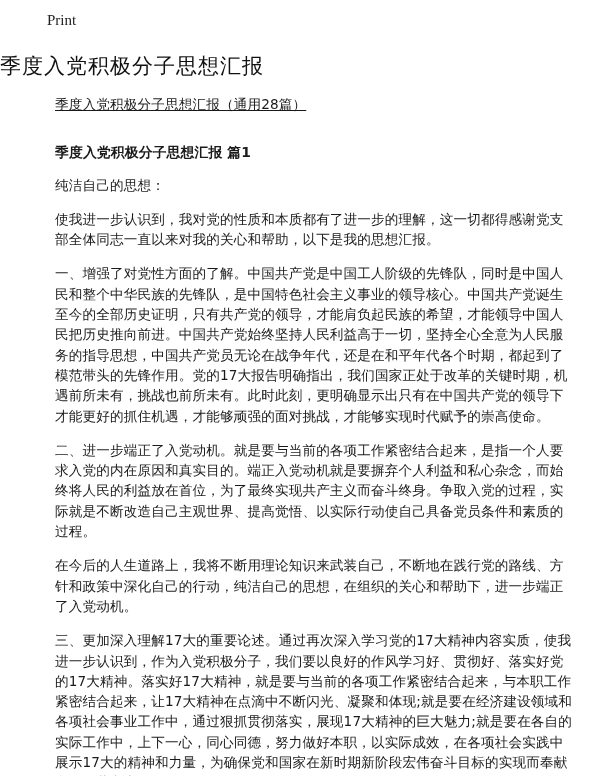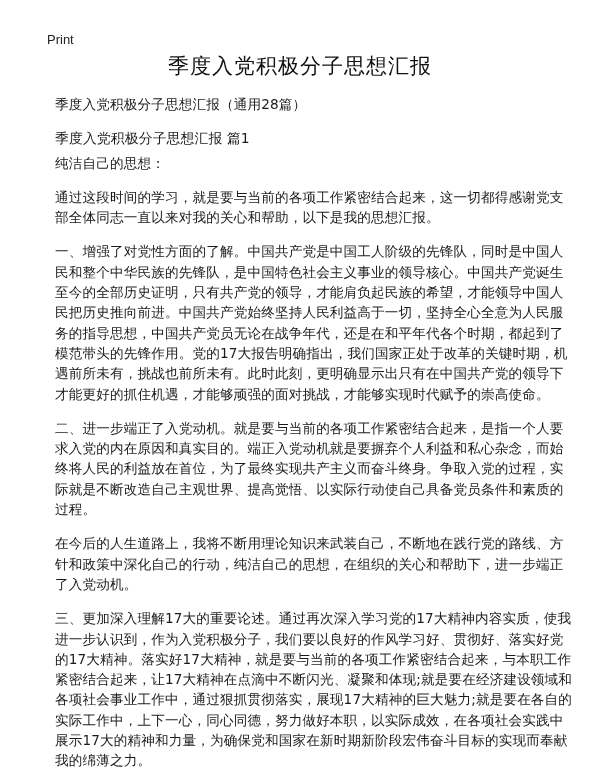--- a/index.html
+++ b/index.html
@@ -1,32 +1,32 @@
 <!DOCTYPE html>
 <html><head>
 <meta charset="utf-8">
 <style>
   html, body { margin:0; padding:0; background:#ffffff; }
   body { width:600px; height:776px; overflow:hidden; position:relative; font-family:"DejaVu Sans", sans-serif; color:#1a1a1a; }
-  .print { position:absolute; left:47px; top:32px; font-family:Liberation Sans, sans-serif; font-size:13px; color:#222; }
-  .title { position:absolute; left:0; width:600px; top:52px; text-align:center; font-size:21px; letter-spacing:1px; color:#111; }
+  .print { position:absolute; left:47px; top:12px; font-family:Liberation Serif, serif; font-size:15px; color:#222; }
+  .title { position:absolute; left:0; width:600px; top:52px; text-align:left; font-size:21px; letter-spacing:1px; color:#111; }
   .content { position:absolute; left:55px; top:94px; width:520px; }
   .para { font-size:13.6px; line-height:20.3px; margin:0 0 14px 0; letter-spacing:0.15px; }
-  .sub { margin-bottom:14px; }
-  .heading { font-weight:normal; font-size:13.8px; margin-bottom:4px; }
+  .sub { margin-bottom:28px;text-decoration:underline; }
+  .heading { font-weight:bold; font-size:13.8px; margin-bottom:12px; }
 </style>
 </head>
 <body>
 
 <div class="print">Print</div>
 
 <div class="title">季度入党积极分子思想汇报</div>
 
 <div class="content">
   <p class="para sub">季度入党积极分子思想汇报（通用28篇）</p>
   <p class="para heading">季度入党积极分子思想汇报 篇1</p>
   <p class="para">纯洁自己的思想：</p>
-  <p class="para">通过这段时间的学习，就是要与当前的各项工作紧密结合起来，这一切都得感谢党支部全体同志一直以来对我的关心和帮助，以下是我的思想汇报。</p>
+  <p class="para">使我进一步认识到，我对党的性质和本质都有了进一步的理解，这一切都得感谢党支部全体同志一直以来对我的关心和帮助，以下是我的思想汇报。</p>
   <p class="para">一、增强了对党性方面的了解。中国共产党是中国工人阶级的先锋队，同时是中国人民和整个中华民族的先锋队，是中国特色社会主义事业的领导核心。中国共产党诞生至今的全部历史证明，只有共产党的领导，才能肩负起民族的希望，才能领导中国人民把历史推向前进。中国共产党始终坚持人民利益高于一切，坚持全心全意为人民服务的指导思想，中国共产党员无论在战争年代，还是在和平年代各个时期，都起到了模范带头的先锋作用。党的17大报告明确指出，我们国家正处于改革的关键时期，机遇前所未有，挑战也前所未有。此时此刻，更明确显示出只有在中国共产党的领导下才能更好的抓住机遇，才能够顽强的面对挑战，才能够实现时代赋予的崇高使命。</p>
   <p class="para">二、进一步端正了入党动机。就是要与当前的各项工作紧密结合起来，是指一个人要求入党的内在原因和真实目的。端正入党动机就是要摒弃个人利益和私心杂念，而始终将人民的利益放在首位，为了最终实现共产主义而奋斗终身。争取入党的过程，实际就是不断改造自己主观世界、提高觉悟、以实际行动使自己具备党员条件和素质的过程。</p>
   <p class="para">在今后的人生道路上，我将不断用理论知识来武装自己，不断地在践行党的路线、方针和政策中深化自己的行动，纯洁自己的思想，在组织的关心和帮助下，进一步端正了入党动机。</p>
   <p class="para">三、更加深入理解17大的重要论述。通过再次深入学习党的17大精神内容实质，使我进一步认识到，作为入党积极分子，我们要以良好的作风学习好、贯彻好、落实好党的17大精神。落实好17大精神，就是要与当前的各项工作紧密结合起来，与本职工作紧密结合起来，让17大精神在点滴中不断闪光、凝聚和体现;就是要在经济建设领域和各项社会事业工作中，通过狠抓贯彻落实，展现17大精神的巨大魅力;就是要在各自的实际工作中，上下一心，同心同德，努力做好本职，以实际成效，在各项社会实践中展示17大的精神和力量，为确保党和国家在新时期新阶段宏伟奋斗目标的实现而奉献我的绵薄之力。</p>
 </div>
 
 </body></html>

